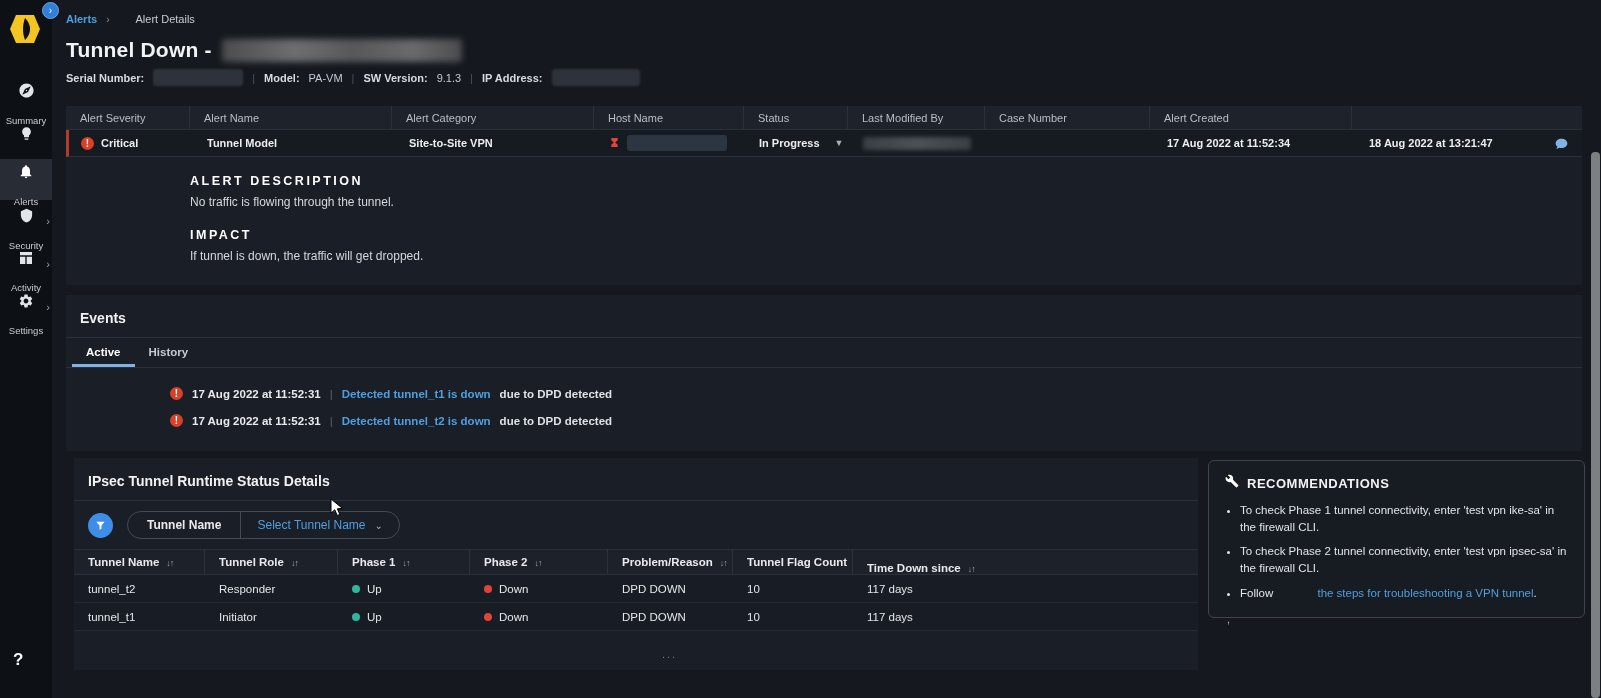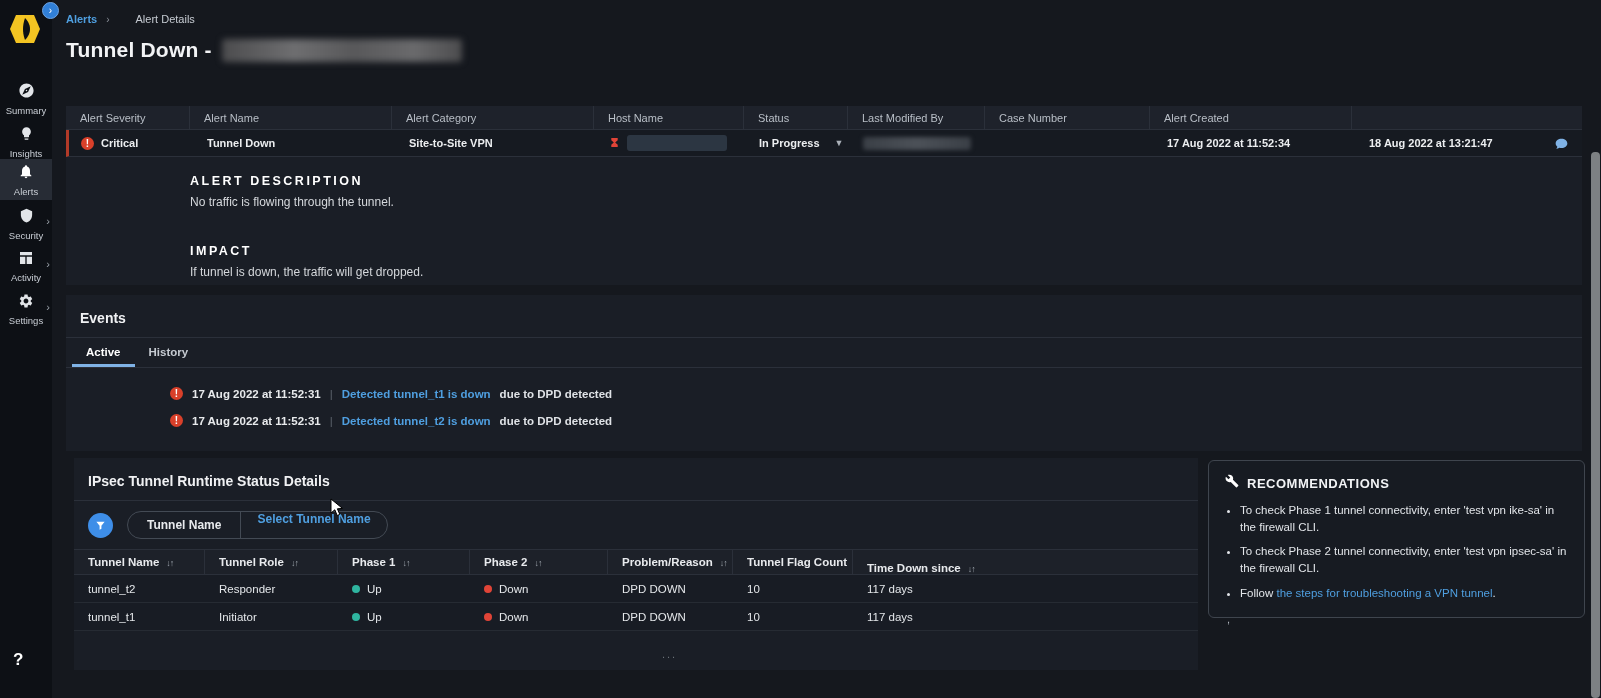--- a/index.html
+++ b/index.html
@@ -11,21 +11,21 @@
   }
   
   .sidebar { position:absolute; left:0; top:0; width:52px; height:698px; background:#0d1015; z-index:6; }
   .logo { position:absolute; left:8px; top:12px; width:34px; height:34px; cursor:pointer; }
   .expand-btn {
     position:absolute; left:42px; top:2px; width:17px; height:17px; border-radius:50%;
     background:#3180d8; border:1px solid #6ea3e2; color:#fff; font-size:10px; line-height:14px;
     text-align:center; cursor:pointer; z-index:8; padding:0;
   }
   .nav-item { position:absolute; left:0; width:52px; text-align:center; color:#c9ced5; cursor:pointer; padding-top:4px; }
-  .nav-item .nav-label { display:block; font-size:9.5px; margin-top:2px; }
+  .nav-item .nav-label { display:block; font-size:9.5px; margin-top:12px; }
   .nav-item svg { display:inline-block; }
   .nav-item.active { background:#272c35; }
   .nav-chevron { position:absolute; right:2px; top:12px; color:#9aa1a9; font-size:11px; }
   .help-btn { position:absolute; left:13px; top:650px; color:#ffffff; font-size:17px; font-weight:bold; cursor:pointer; background:none; border:none; }
   
   .breadcrumb { position:absolute; left:66px; top:13px; display:flex; gap:9px; font-size:11px; align-items:center; z-index:2; }
   .breadcrumb .bc-link { color:#4f9fe0; font-weight:bold; cursor:pointer; }
   .breadcrumb .bc-sep { color:#8a9099; font-size:10px; }
   .breadcrumb .bc-current { color:#c6cbd2;margin-left:17px; }
   .title-row { position:absolute; left:66px; top:38px; display:flex; align-items:center; gap:10px; }
@@ -48,59 +48,59 @@
   }
   .alert-head .hcell:last-child { border-right:none;margin-top:19px; }
   .alert-datarow { position:relative; height:27px; background:#161a21; border-bottom:1px solid #2b303a; border-left:3px solid #b23a28; }
   .alert-datarow .dcell { display:flex; align-items:center; gap:7px; padding-left:12px; font-size:11px; font-weight:bold; color:#eceef0; white-space:nowrap; overflow:hidden; }
   .crit-icon { display:inline-flex; width:13px; height:13px; border-radius:50%; background:#d9402a; color:#fff; font-size:10px; font-weight:bold; align-items:center; justify-content:center; flex:0 0 13px; }
   .chev-down { color:#aab0b8; font-size:9px; margin-left:8px; }
   .chat-icon { position:absolute; right:13px; top:7px; cursor:pointer; }
   .desc-block { padding:17px 0 0 124px; }
   .desc-heading { font-size:12.5px; font-weight:bold; color:#ffffff; letter-spacing:2.5px; }
   .desc-text { font-size:12px; color:#d5d8dc; margin-top:7px; }
-  .impact-heading { margin-top:35px; }
+  .impact-heading { margin-top:19px; }
   
   .events-panel { position:absolute; left:66px; top:295px; width:1516px; height:156px; background:#1a1e26; }
   .panel-title { font-size:14px; font-weight:bold; color:#f0f1f3; padding:15px 14px 11px 14px; }
   .panel-divider { border-bottom:1px solid #2b303a; }
   .tabs { display:flex; padding-left:6px; height:30px; border-bottom:1px solid #2b303a; }
   .tab { padding:0 14px; line-height:28px; font-size:11.5px; font-weight:bold; color:#c6cbd2; cursor:pointer; border-bottom:3px solid transparent; }
   .tab.active { color:#ffffff; border-bottom-color:#7fb2e5;text-align:right; }
   .event-list { padding:19px 0 0 104px; }
   .event-item { display:flex; align-items:center; gap:9px; margin-bottom:14px; font-size:11.5px; font-weight:bold; }
   .event-time { color:#e8eaec; }
   .event-pipe::before { content:"|"; color:#5c636d; font-weight:normal; }
   .event-link { color:#4f9fe0; cursor:pointer; }
   .event-rest { color:#dfe2e6; }
   
   .ipsec-panel { position:absolute; left:74px; top:458px; width:1124px; height:212px; background:#1a1e26; }
   .filter-row { display:flex; align-items:center; gap:14px; padding:10px 0 10px 14px; }
   .filter-btn { width:25px; height:25px; border-radius:50%; background:#3e8ee8; border:none; display:flex; align-items:center; justify-content:center; cursor:pointer; }
   .filter-pill { display:flex; align-items:stretch; height:28px; border:1px solid #434a54; border-radius:16px; overflow:hidden; }
   .pill-label { display:flex; align-items:center; padding:0 19px; font-size:12px; font-weight:bold; color:#e8eaed; border-right:1px solid #434a54; }
-  .pill-value { display:flex; align-items:center; gap:9px; padding:0 16px; font-size:12px; font-weight:bold; color:#4f9fe0; cursor:pointer;flex-direction:column; }
+  .pill-value { display:flex; align-items:center; gap:9px; padding:0 16px; font-size:12px; font-weight:normal; color:#4f9fe0; cursor:pointer; }
   .pill-value .chev-down { margin-left:0; font-size:10px; }
   .tgrid { display:grid; grid-template-columns:131px 133px 132px 138px 125px 120px 1fr; }
   .tunnel-head { height:26px; background:#1d2129; border-top:1px solid #2b303a; border-bottom:1px solid #2b303a; }
   .tunnel-head .hcell { display:flex; align-items:center; padding-left:14px; font-size:11.5px; font-weight:bold; color:#e8eaed; border-right:1px solid #2b303a; cursor:pointer; white-space:nowrap; overflow:hidden; }
   .tunnel-head .hcell:last-child { border-right:none;align-items:flex-end; }
   .sort::after { content:"↓↑"; font-size:9px; color:#9aa1a9; margin-left:7px; font-weight:normal; letter-spacing:-1px; }
   .tunnel-row { height:28px; background:#181c24; border-bottom:1px solid #262b33; }
   .tunnel-row .dcell { display:flex; align-items:center; gap:7px; padding-left:14px; font-size:11.5px; color:#e4e7ea; white-space:nowrap; overflow:hidden; }
   .dot { width:8px; height:8px; border-radius:50%; flex:0 0 8px; }
   .dot.up { background:#2fb5a0; } .dot.down { background:#e04437; }
   .ellipsis-more { position:absolute; left:588px; top:190px; color:#6b7178; font-size:11px; letter-spacing:2px; }
   
   .reco-panel { position:absolute; left:1208px; top:460px; width:377px; height:158px; background:#171b22; border:1px solid #3f454e; border-radius:6px; padding:13px 16px; }
   .reco-header { display:flex; align-items:center; gap:8px; }
   .reco-title { font-size:13px; font-weight:bold; letter-spacing:.5px; color:#f2f3f5; }
   .reco-list { margin:10px 0 0 15px; }
   .reco-list li { font-size:11.5px; color:#e2e5e9; line-height:1.45; margin-bottom:8px; }
-  .reco-link { color:#4f9fe0; cursor:pointer; }
+  .reco-link { color:#4f9fe0; cursor:pointer;margin-left:41px; }
   .reco-trailing { font-size:11px; color:#aeb4bc; margin-left:2px; }
   
   .scrollbar-track { position:absolute; right:0; top:0; width:12px; height:698px; background:#15181e; }
   .scrollbar-thumb { position:absolute; right:1px; top:152px; width:9px; height:546px; background:#7d8083; border-radius:4px; cursor:pointer; }
   .mouse-cursor { position:absolute; left:330px; top:498px; z-index:9; pointer-events:none; }
 </style>
 </head>
 <body>
 
 <div class="app">
@@ -180,20 +180,33 @@
     <span class="bc-link">Alerts</span>
     <span class="bc-sep">›</span>
     <span class="bc-current">Alert Details</span>
   </div>
 
   <div class="title-row">
     <h1 class="page-title">Tunnel Down -</h1>
     <div class="redact blur-strong" style="width:240px; height:23px;"></div>
   </div>
 
+  <div class="meta-row">
+    <span class="meta-label">Serial Number:</span>
+    <span class="redact dark" style="width:90px; height:17px;"></span>
+    <span class="meta-sep"></span>
+    <span class="meta-label">Model:</span>
+    <span>PA-VM</span>
+    <span class="meta-sep"></span>
+    <span class="meta-label">SW Version:</span>
+    <span>9.1.3</span>
+    <span class="meta-sep"></span>
+    <span class="meta-label">IP Address:</span>
+    <span class="redact dark" style="width:88px; height:17px;"></span>
+  </div>
 
   <section class="alert-panel">
     <div class="agrid alert-head">
       <div class="hcell">Alert Severity</div>
       <div class="hcell">Alert Name</div>
       <div class="hcell">Alert Category</div>
       <div class="hcell">Host Name</div>
       <div class="hcell">Status</div>
       <div class="hcell">Last Modified By</div>
       <div class="hcell">Case Number</div>
@@ -207,21 +220,21 @@
             </svg>
         </span>
       </div>
     </div>
 
     <div class="agrid alert-datarow">
       <div class="dcell">
         <span class="crit-icon">!</span>
         <span>Critical</span>
       </div>
-      <div class="dcell" style="padding-left:14px;">Tunnel Down</div>
+      <div class="dcell" style="padding-left:14px;">Tunnel Model</div>
       <div class="dcell" style="padding-left:14px;">Site-to-Site VPN</div>
       <div class="dcell">
         <span>
           <svg width="11" height="13" viewBox="0 0 24 24" fill="#e04437">
               <path d="M5 2h14v5l-5.5 5L19 17v5H5v-5l5.5-5L5 7z"></path>
             </svg>
         </span>
         <span class="redact bluish" style="width:100px; height:16px;"></span>
       </div>
       <div class="dcell">

